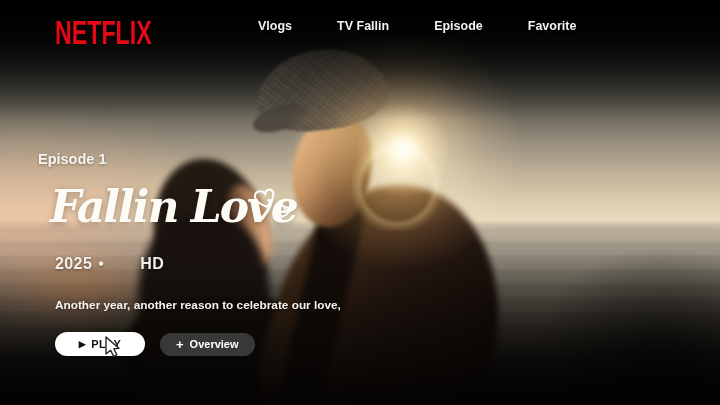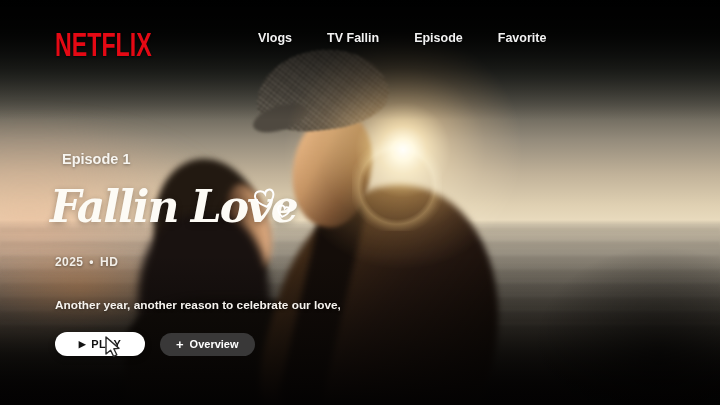--- a/index.html
+++ b/index.html
@@ -59,39 +59,39 @@
     background:radial-gradient(circle, rgba(0,0,0,0) 52%, rgba(255,205,130,.28) 60%, rgba(255,205,130,.08) 70%, rgba(0,0,0,0) 76%);}
 
   .bottom-vignette{position:absolute;left:0;top:255px;width:720px;height:150px;
     background:linear-gradient(180deg, rgba(5,4,3,0) 0%, rgba(5,4,3,.55) 55%, rgba(3,2,2,.96) 100%);}
   .right-vignette{position:absolute;right:-70px;bottom:-60px;width:260px;height:220px;
     background:radial-gradient(ellipse, rgba(0,0,0,.55), rgba(0,0,0,0) 70%);}
   .top-gradient{position:absolute;left:0;top:0;width:720px;height:120px;
     background:linear-gradient(180deg, rgba(0,0,0,.97) 0%, rgba(0,0,0,.82) 28%, rgba(0,0,0,.45) 60%, rgba(0,0,0,0) 100%);}
 
   
-  .header{position:absolute;left:0;top:12px;width:635px;height:60px;z-index:3;}
+  .header{position:absolute;left:0;top:0;width:635px;height:60px;z-index:3;}
   .logo{position:absolute;left:55px;top:15px;font-size:29px;font-weight:800;
     color:#E50914;letter-spacing:0;transform:scale(.8,1.12);transform-origin:left top;
     text-shadow:0 1px 2px rgba(0,0,0,.6);cursor:pointer;}
-  .nav{position:absolute;left:258px;top:19px;display:flex;gap:35px;list-style:none;margin:0;padding:0;}
+  .nav{position:absolute;left:258px;top:19px;display:flex;gap:45px;list-style:none;margin:0;padding:0;}
   .nav li{font-size:12.5px;font-weight:700;color:#f2f2f2;cursor:pointer;white-space:nowrap;
     text-shadow:0 1px 2px rgba(0,0,0,.55);}
 
   .content{position:absolute;left:0;top:0;width:720px;height:405px;z-index:2;}
-  .episode{position:absolute;left:62px;top:151px;font-size:14.5px;font-weight:700;color:#f7f5f0;
+  .episode{position:absolute;left:38px;top:151px;font-size:14.5px;font-weight:700;color:#f7f5f0;
     text-shadow:0 1px 3px rgba(0,0,0,.35);}
   .title{position:absolute;left:50px;top:181px;font-family:"DejaVu Serif",serif;
     font-style:italic;font-weight:700;font-size:44px;letter-spacing:-2px;color:#fdfbf5;
     text-shadow:0 2px 6px rgba(0,0,0,.3);white-space:nowrap;}
   .hearts{position:absolute;left:252px;top:186px;width:44px;height:40px;}
   .meta{position:absolute;left:55px;top:255px;display:flex;align-items:center;
-    font-size:12px;font-weight:700;color:#f3efe8;letter-spacing:.4px;
+    font-size:16px;font-weight:700;color:#f3efe8;letter-spacing:.4px;
     text-shadow:0 1px 3px rgba(0,0,0,.45);}
-  .meta .quality{letter-spacing:.6px;}
+  .meta .quality{margin-left:30px;letter-spacing:.6px;}
   .description{position:absolute;left:55px;top:280px;font-size:11.8px;line-height:13.8px;
     font-weight:600;color:#f6f3ee;text-shadow:0 1px 3px rgba(0,0,0,.5);margin-top:19px;}
   .actions{position:absolute;left:55px;top:332px;display:flex;gap:15px;align-items:center;}
   .btn{display:flex;align-items:center;justify-content:center;border:none;cursor:pointer;
     font-family:"Liberation Sans",sans-serif;}
   .btn-play{width:90px;height:24px;border-radius:13px;background:#FFFFFF;color:#121212;
     font-size:11px;font-weight:800;letter-spacing:.4px;gap:5px;
     box-shadow:0 2px 6px rgba(0,0,0,.35);}
   .btn-play .tri{font-size:9px;line-height:1;}
   .btn-fav{height:23px;padding:0 16px;border-radius:12px;background:rgba(62,62,62,.9);

